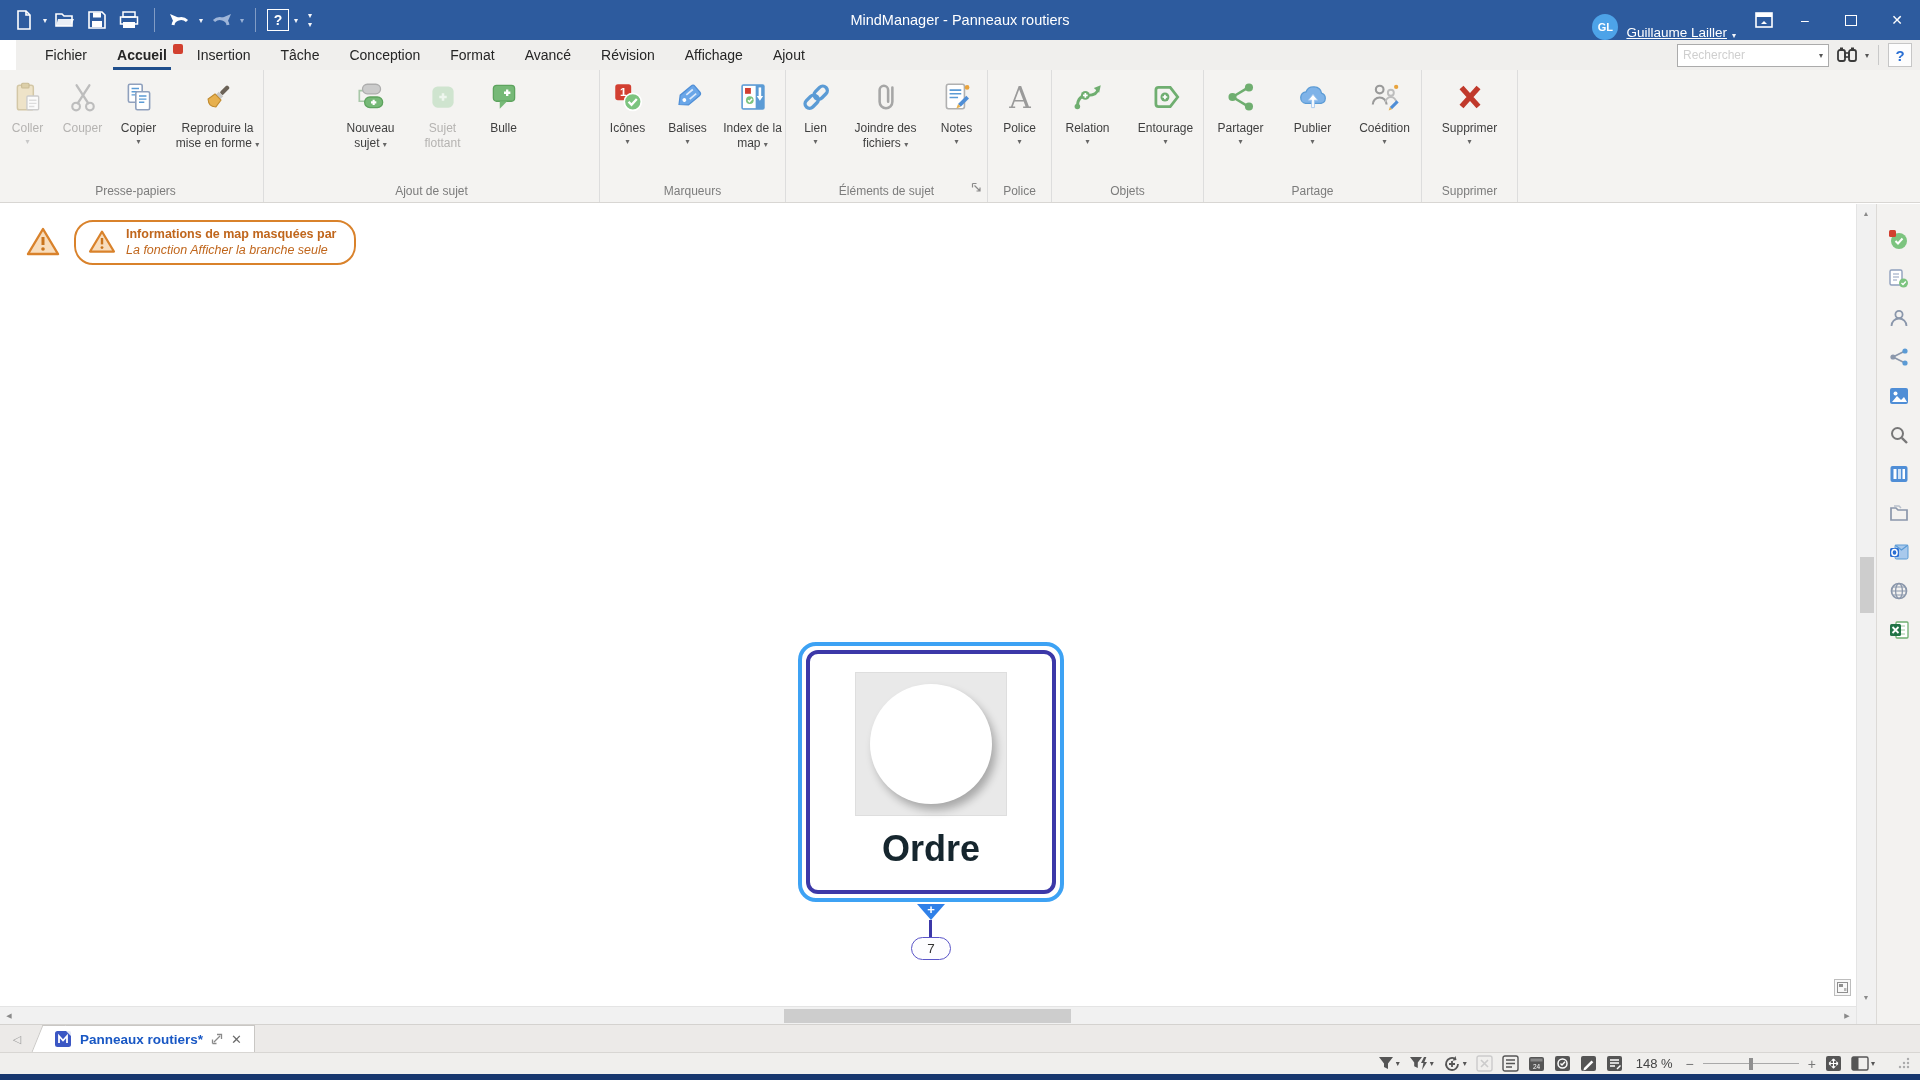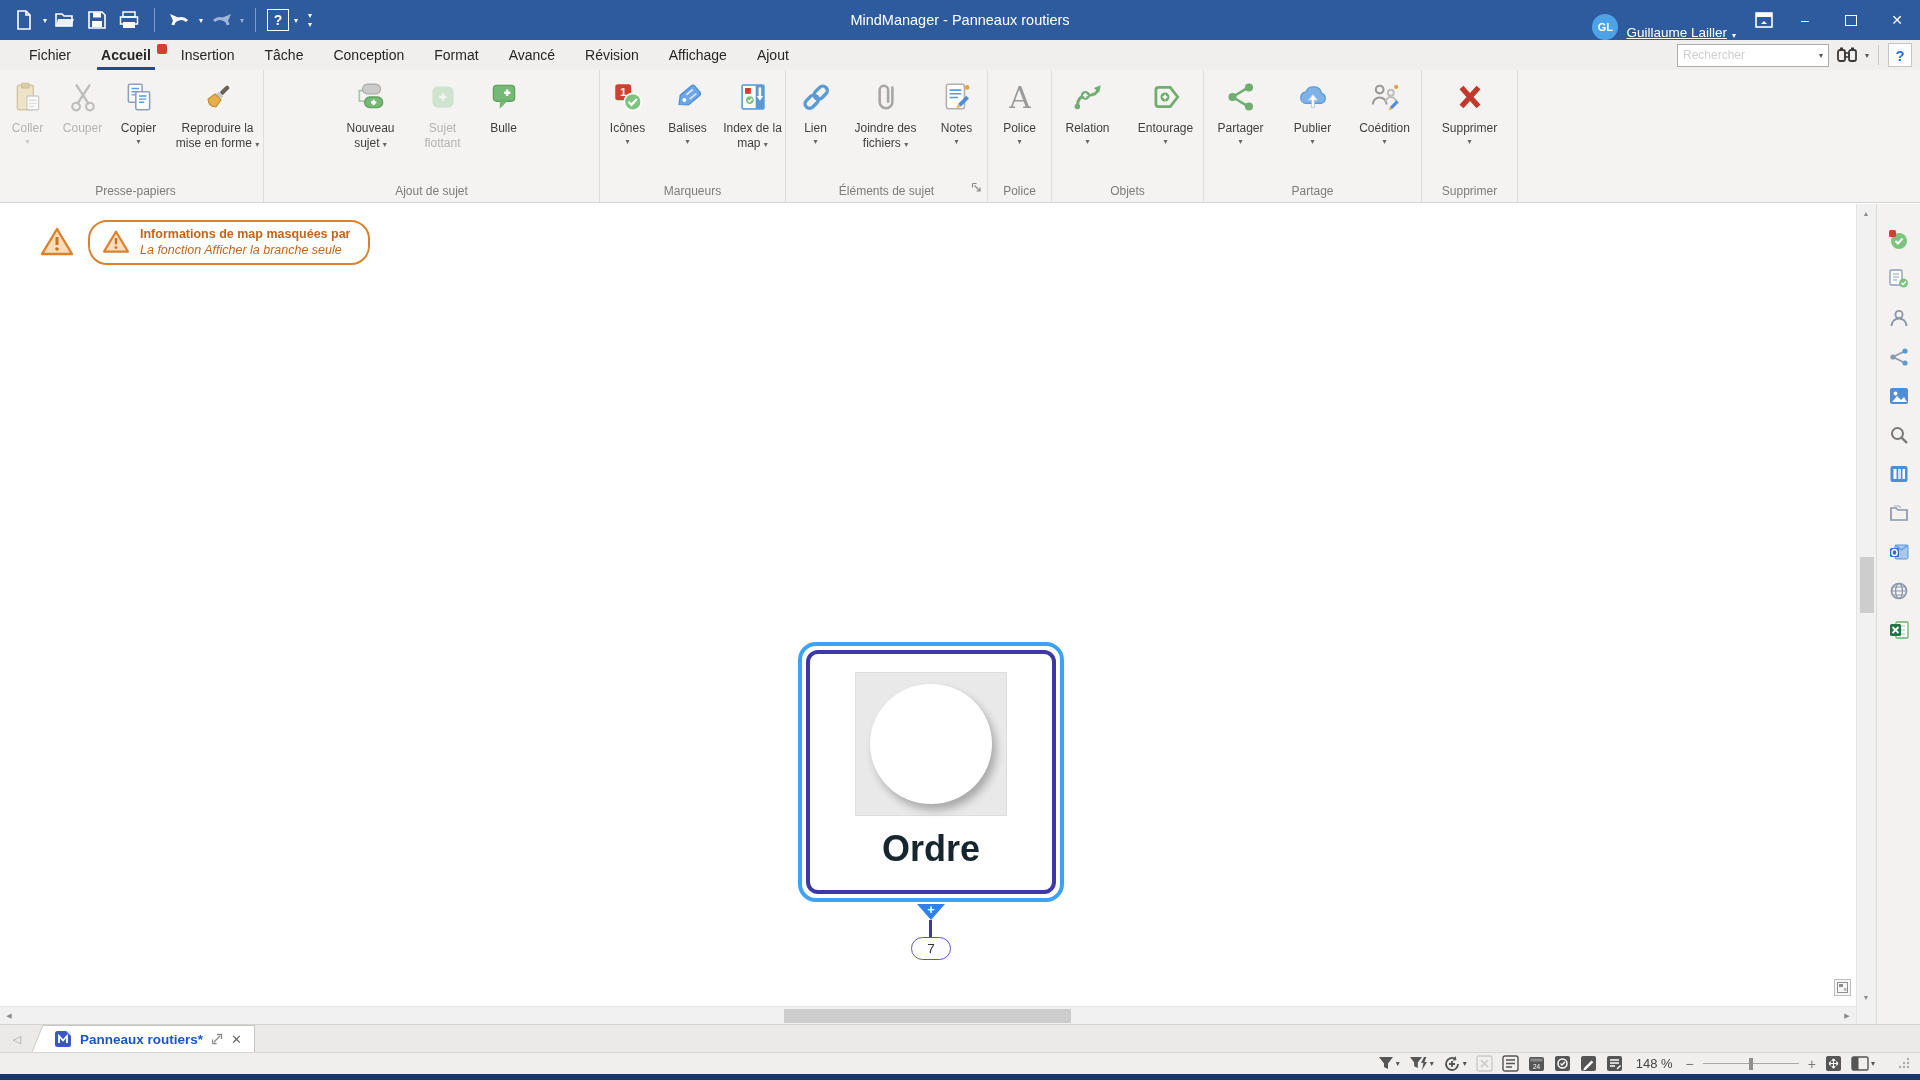--- a/index.html
+++ b/index.html
@@ -15,21 +15,21 @@
 .caret-w { font-size:8px; color:#fff; opacity:.95; margin-left:1px; }
 .title-center { position:absolute; left:0; right:0; top:0; height:40px; display:flex; align-items:center; justify-content:center; font-size:14.5px; pointer-events:none; }
 .tb-right { margin-left:auto; display:flex; align-items:flex-end; height:100%; z-index:2; }
 .avatar { width:26px; height:26px; border-radius:50%; background:#4da3e8; font-size:11px; font-weight:bold; display:flex; align-items:center; justify-content:center; }
 .username { font-size:13.5px; margin:0 4px 0 8px;text-decoration:underline; }
 .ribbon-opts { width:36px; height:40px; display:flex; align-items:center; justify-content:center; margin-left:10px; }
 .win-btn { width:46px; height:40px; display:flex; align-items:center; justify-content:center; font-size:14px; }
 .max-glyph { width:12px; height:11px; border:1.5px solid #fff; }
 
 
-.menubar { position:absolute; top:40px; left:0; right:0; height:30px; background:#f0efed; display:flex; align-items:stretch; padding-left:14px; }
+.menubar { position:absolute; top:40px; left:16px; right:0; height:30px; background:#f0efed; display:flex; align-items:stretch; padding-left:14px; }
 .mtab { padding:0 15px; font-size:14px; color:#262626; display:flex; align-items:center; position:relative; }
 .mtab.active { font-weight:bold; }
 .mtab.active::after { content:""; position:absolute; left:11px; right:11px; bottom:0; height:3px; background:#1f4e8c; }
 .badge-new { position:absolute; top:4px; right:-1px; width:10px; height:10px; border-radius:2px; background:#d2402f; }
 .menu-right { position:absolute; right:8px; top:43px; display:flex; align-items:center; gap:7px; }
 .searchbox { width:152px; height:23px; background:#fff; border:1px solid #ababab; display:flex; align-items:center; padding:0 5px; }
 .searchbox input { border:none; outline:none; flex:1; width:110px; font-size:12px; color:#444; font-family:"Liberation Sans",sans-serif; background:transparent; }
 .searchbox input::placeholder { color:#cfcfcf; }
 .caret-g { font-size:8px; color:#555; }
 .menu-right .sep { width:1px; height:20px; background:#c9c9c9; margin:0 2px; }
@@ -43,21 +43,21 @@
 .ric { width:34px; height:34px; }
 .rlbl { margin-top:7px; font-size:12px; color:#3f3f3f; text-align:center; line-height:1.25; }
 .caret-b { font-size:8px; color:#666; margin-top:2px; line-height:1; }
 .caret-i { font-size:8px; color:#666; }
 .rbtn.disabled .rlbl { color:#b5b3b1; }
 .rbtn.disabled .caret-b, .rbtn.disabled .caret-i { color:#c8c8c8; }
 .launcher { position:absolute; right:5px; bottom:5px; }
 
 
 .canvas { position:absolute; top:204px; left:0; width:1856px; height:820px; background:#fff; overflow:hidden; }
-.warning { position:absolute; top:16px; left:40px; display:flex; align-items:center; gap:14px; }
+.warning { position:absolute; top:16px; left:26px; display:flex; align-items:center; gap:14px; }
 .warn-pill { border:2px solid #d9822b; border-radius:19px; padding:4px 18px 4px 12px; display:flex; align-items:center; gap:10px; background:#fff; }
 .warn-l1 { font-size:12.5px; color:#c0661c; font-weight:bold; line-height:1.3; }
 .warn-l2 { font-size:12.5px; color:#c0661c; font-style:italic; line-height:1.3; }
 
 .topic-sel { position:absolute; left:798px; top:438px; width:266px; height:260px; border:4px solid #3da2f4; border-radius:18px; padding:4px; background:#fff; }
 .topic { width:100%; height:100%; border:4px solid #3c38a8; border-radius:12px; background:#fff; display:flex; flex-direction:column; align-items:center; }
 .topic-img { margin-top:18px; width:152px; height:144px; background:#e9e9e9; border:1px solid #dedede; display:flex; align-items:center; justify-content:center; }
 .topic-circle { width:122px; height:120px; border-radius:50%; background:#fff; box-shadow:4px 6px 9px rgba(0,0,0,.28); }
 .topic-title { margin-top:12px; font-size:36px; font-weight:bold; color:#16262e; font-family:"Liberation Sans",sans-serif; }
 .expand-tri { position:absolute; left:917px; top:700px; width:28px; height:16px; background:#2f80e8; clip-path:polygon(0 0,100% 0,50% 100%); display:flex; justify-content:center; }

